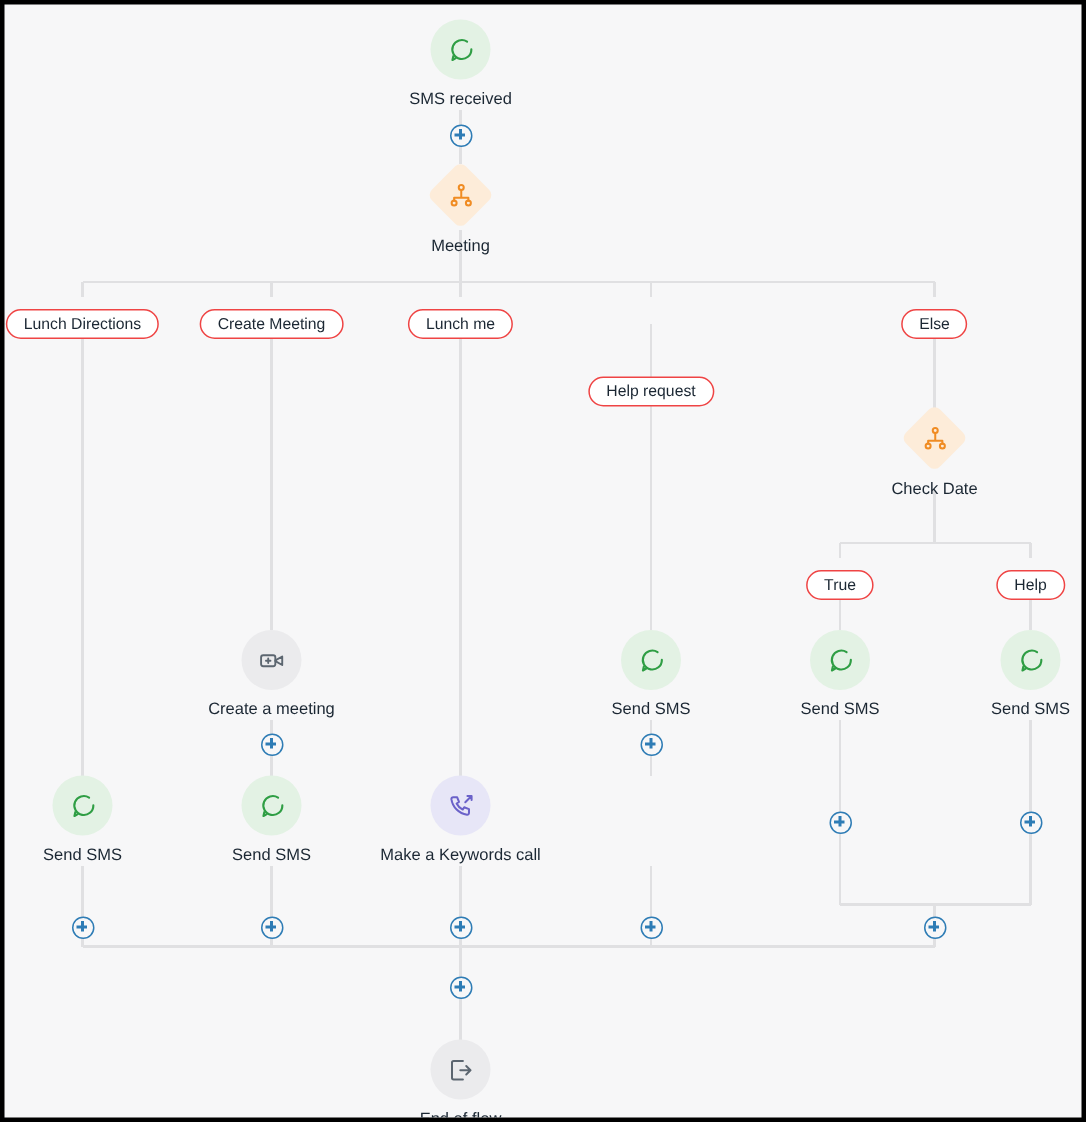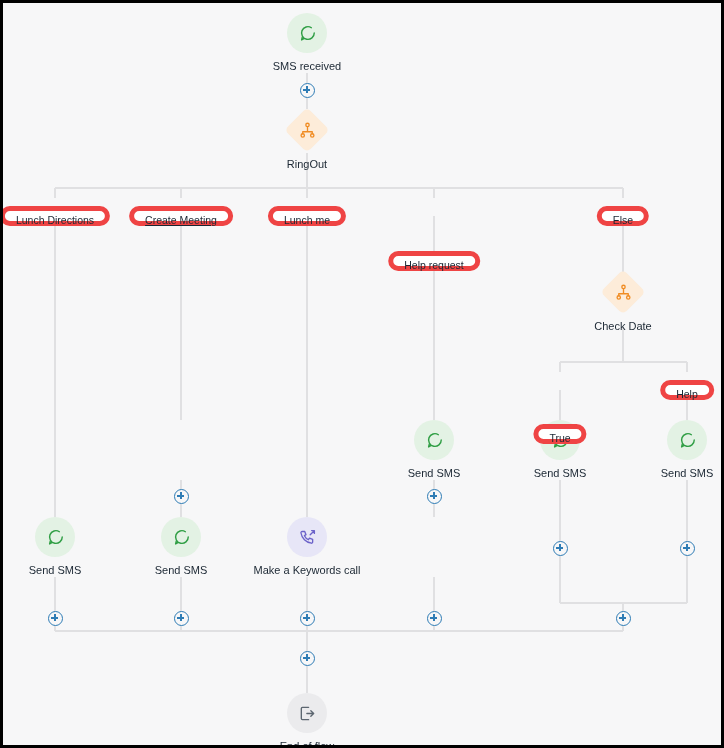--- a/index.html
+++ b/index.html
@@ -89,21 +89,21 @@
     display: flex;
     align-items: center;
     justify-content: center;
   }
 
   
   .chip {
     position: absolute;
     transform: translateX(-50%);
     background: #ffffff;
-    border: 5px solid #ef4444;
+    border: 1px solid #ef4444;
     border-radius: 11px;
     height: 20px;
     line-height: 18px;
     padding: 0 11px;
     font-size: 10.5px;
     color: #1b2733;
     white-space: nowrap;
     box-sizing: border-box;
     cursor: pointer;
   }
@@ -201,38 +201,48 @@
         <div class="diamond"></div>
         <div class="diamond-ico">
           <svg width="19" height="19" viewBox="0 0 24 24" fill="none" stroke="#f08c23" stroke-width="1.7" stroke-linecap="round" stroke-linejoin="round">
             <circle cx="12" cy="5" r="2.1"></circle>
             <circle cx="6" cy="18.2" r="2.1"></circle>
             <circle cx="18" cy="18.2" r="2.1"></circle>
             <path d="M12 7.1v3.6M6 16.1v-2.5h12v2.5M12 10.7v2.9"></path>
           </svg>
         </div>
       </div>
-      <div class="caption">RingOut</div>
+      <div class="caption">Meeting</div>
     </div>
 
     <div class="node" style="left:620px; top:268px;">
       <div class="diamond-wrap">
         <div class="diamond"></div>
         <div class="diamond-ico">
           <svg width="19" height="19" viewBox="0 0 24 24" fill="none" stroke="#f08c23" stroke-width="1.7" stroke-linecap="round" stroke-linejoin="round">
             <circle cx="12" cy="5" r="2.1"></circle>
             <circle cx="6" cy="18.2" r="2.1"></circle>
             <circle cx="18" cy="18.2" r="2.1"></circle>
             <path d="M12 7.1v3.6M6 16.1v-2.5h12v2.5M12 10.7v2.9"></path>
           </svg>
         </div>
       </div>
       <div class="caption">Check Date</div>
     </div>
 
+    <div class="node" style="left:178px; top:417px;">
+      <div class="bubble gray">
+        <svg width="19" height="19" viewBox="0 0 24 24" fill="none" stroke="#5c6670" stroke-width="1.6" stroke-linecap="round" stroke-linejoin="round">
+          <rect x="2.6" y="7.4" width="12" height="9.2" rx="1.8"></rect>
+          <path d="M8.6 10.1v3.8M6.7 12h3.8"></path>
+          <path d="M14.6 12.3 20.4 15.6V8.4L14.6 11.7z"></path>
+        </svg>
+      </div>
+      <div class="caption">Create a meeting</div>
+    </div>
 
     <div class="node" style="left:431px; top:417px;">
       <div class="bubble green">
         <svg width="19" height="19" viewBox="0 0 24 24" fill="none" stroke="#2f9e44" stroke-width="1.8" stroke-linecap="round" stroke-linejoin="round">
           <path d="M20.5 11.3a8 8 0 1 1-3.6-6.6"></path>
           <path d="M7.4 18.6 4.6 20.2l.7-3.2"></path>
         </svg>
       </div>
       <div class="caption">Send SMS</div>
     </div>
@@ -292,25 +302,25 @@
       <div class="bubble gray">
         <svg width="19" height="19" viewBox="0 0 24 24" fill="none" stroke="#5c6670" stroke-width="1.7" stroke-linecap="round" stroke-linejoin="round">
           <path d="M13.4 4.2H5.6a1.4 1.4 0 0 0-1.4 1.4v12.8a1.4 1.4 0 0 0 1.4 1.4h7.8"></path>
           <path d="M16.2 8.4 19.8 12l-3.6 3.6M19.8 12h-8.6"></path>
         </svg>
       </div>
       <div class="caption">End of flow</div>
     </div>
 
     <div class="chip" style="left:52px; top:203px;">Lunch Directions</div>
-    <div class="chip" style="left:178px; top:203px;text-decoration:underline;">Create Meeting</div>
+    <div class="chip" style="left:178px; top:203px;">Create Meeting</div>
     <div class="chip" style="left:304px; top:203px;">Lunch me</div>
     <div class="chip" style="left:431px; top:203px;margin-top:45px;">Help request</div>
     <div class="chip" style="left:620px; top:203px;">Else</div>
-    <div class="chip" style="left:557px; top:377px;margin-top:44px;">True</div>
+    <div class="chip" style="left:557px; top:377px;">True</div>
     <div class="chip" style="left:684px; top:377px;">Help</div>
 
     <div class="plus" style="left:304px; top:87px;"></div>
     <div class="plus" style="left:178px; top:493px;"></div>
     <div class="plus" style="left:431px; top:493px;"></div>
     <div class="plus" style="left:557px; top:545px;"></div>
     <div class="plus" style="left:684px; top:545px;"></div>
     <div class="plus" style="left:52px;  top:615px;"></div>
     <div class="plus" style="left:178px; top:615px;"></div>
     <div class="plus" style="left:304px; top:615px;"></div>

